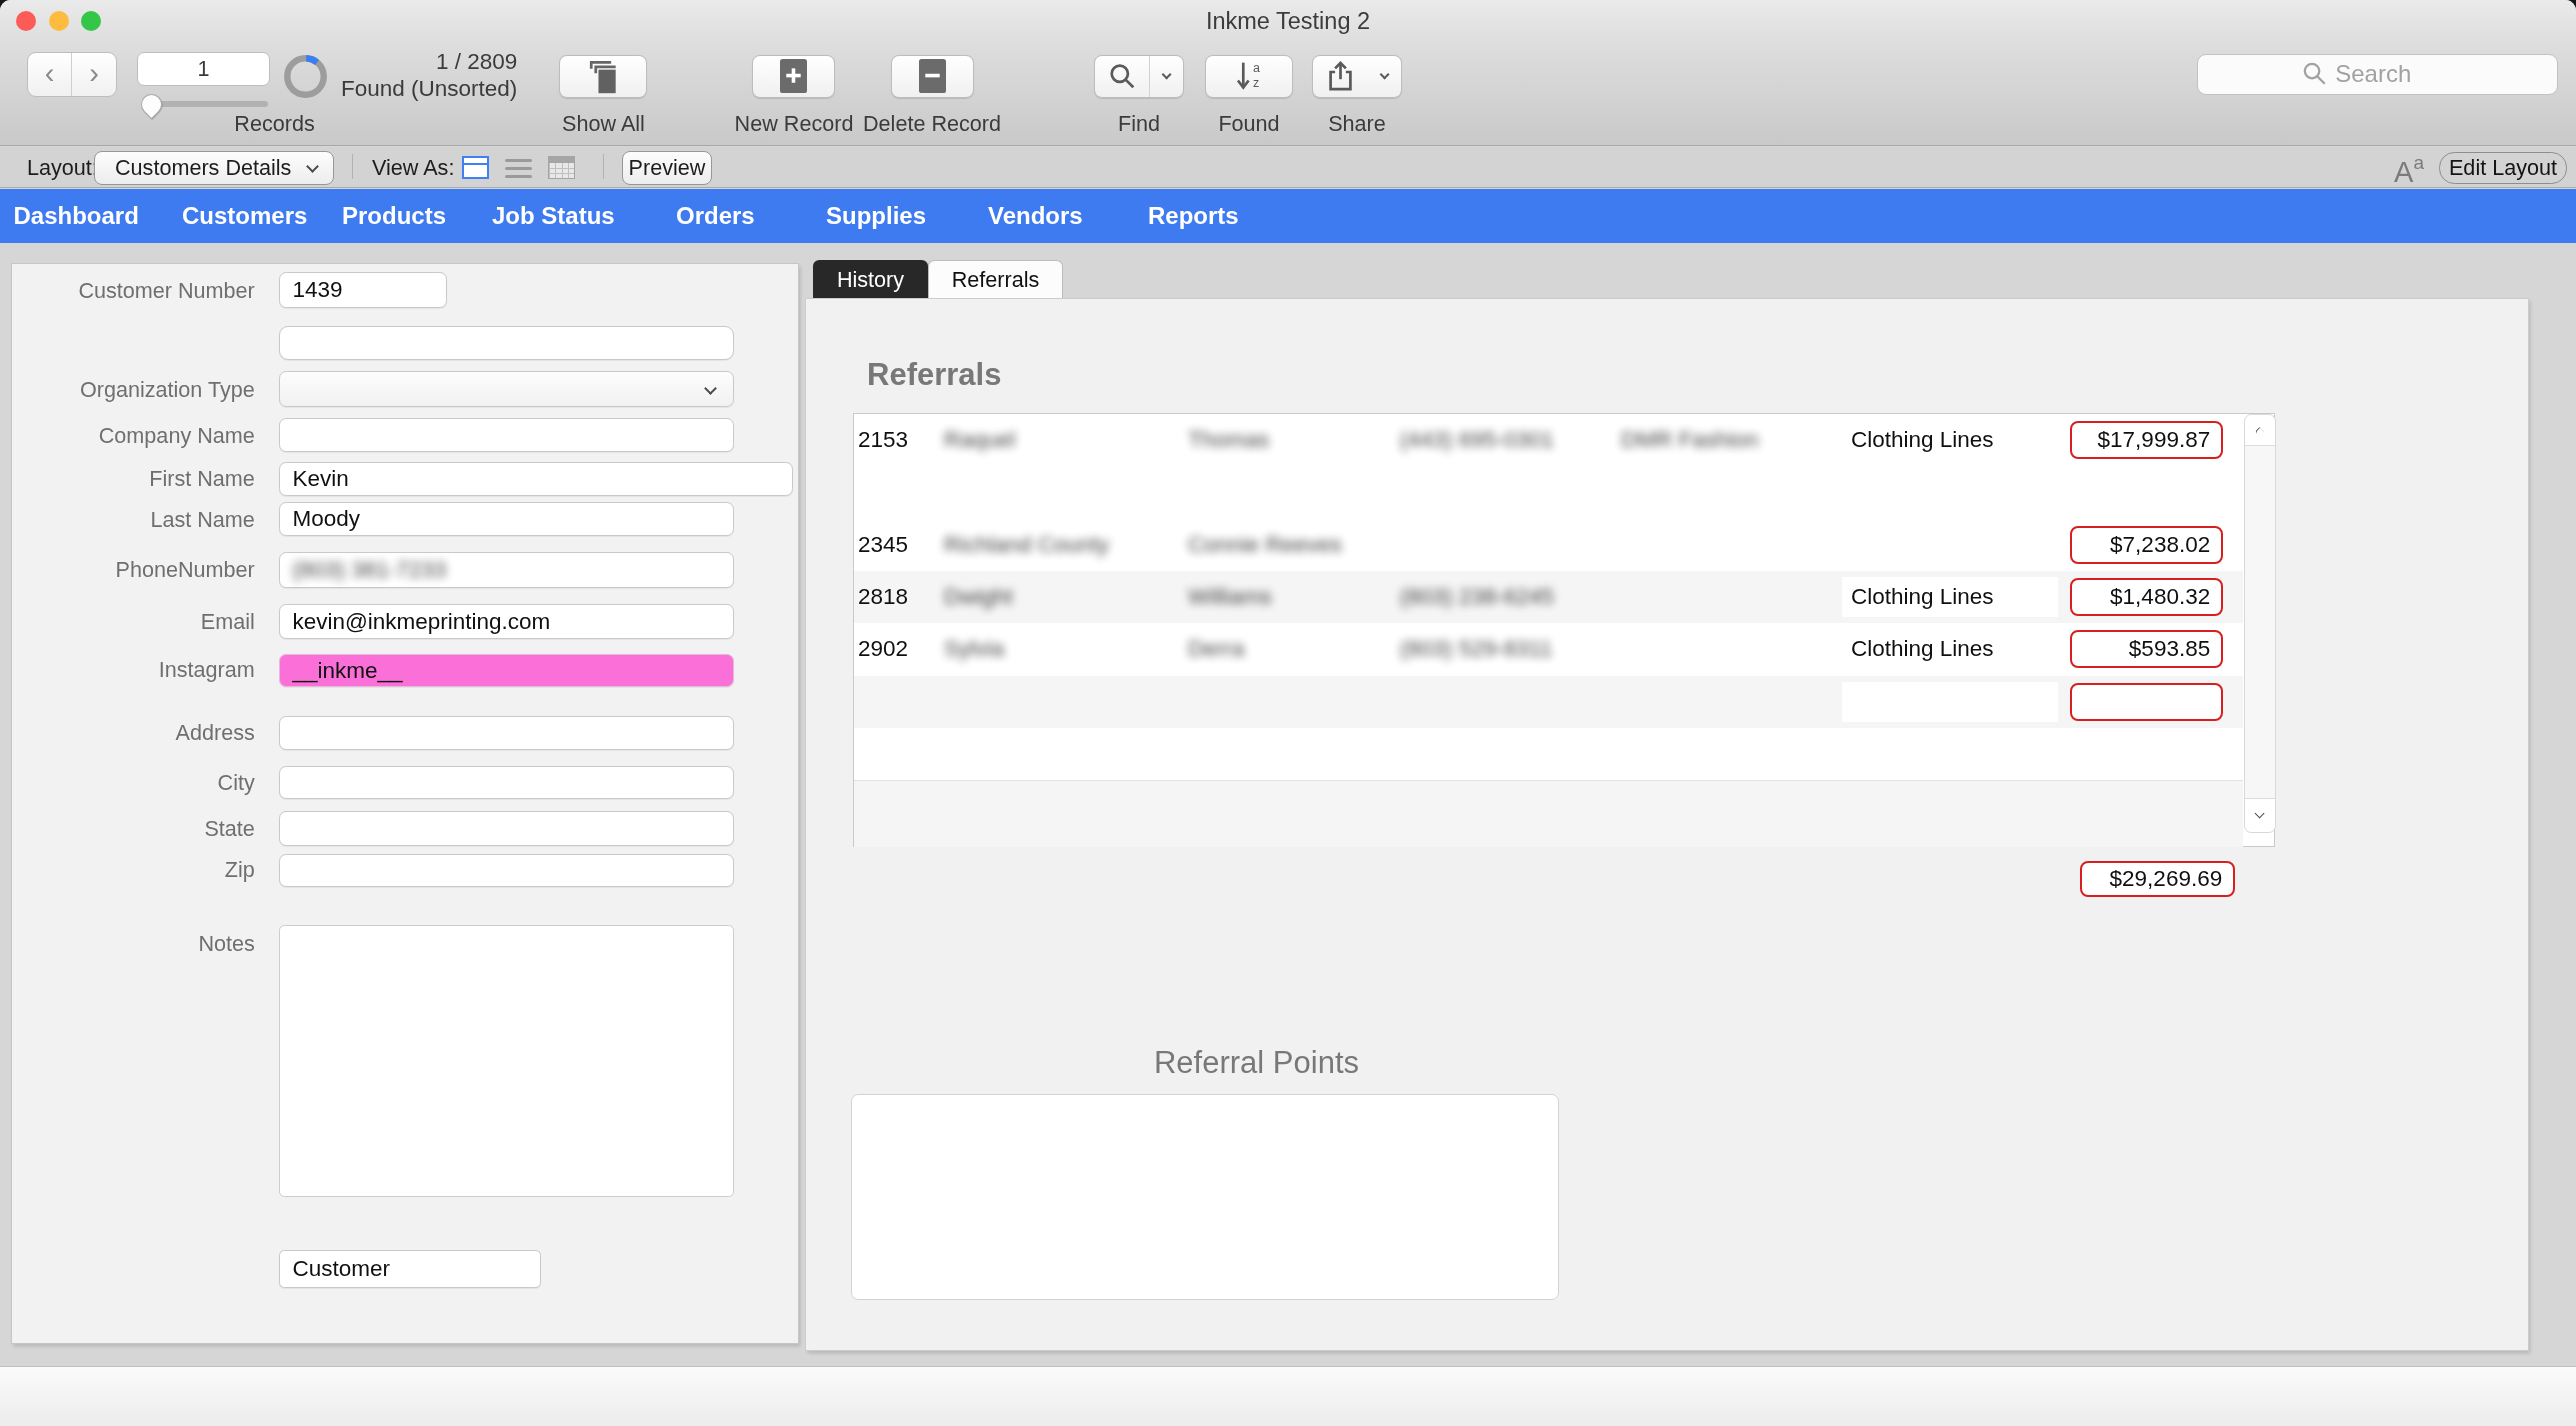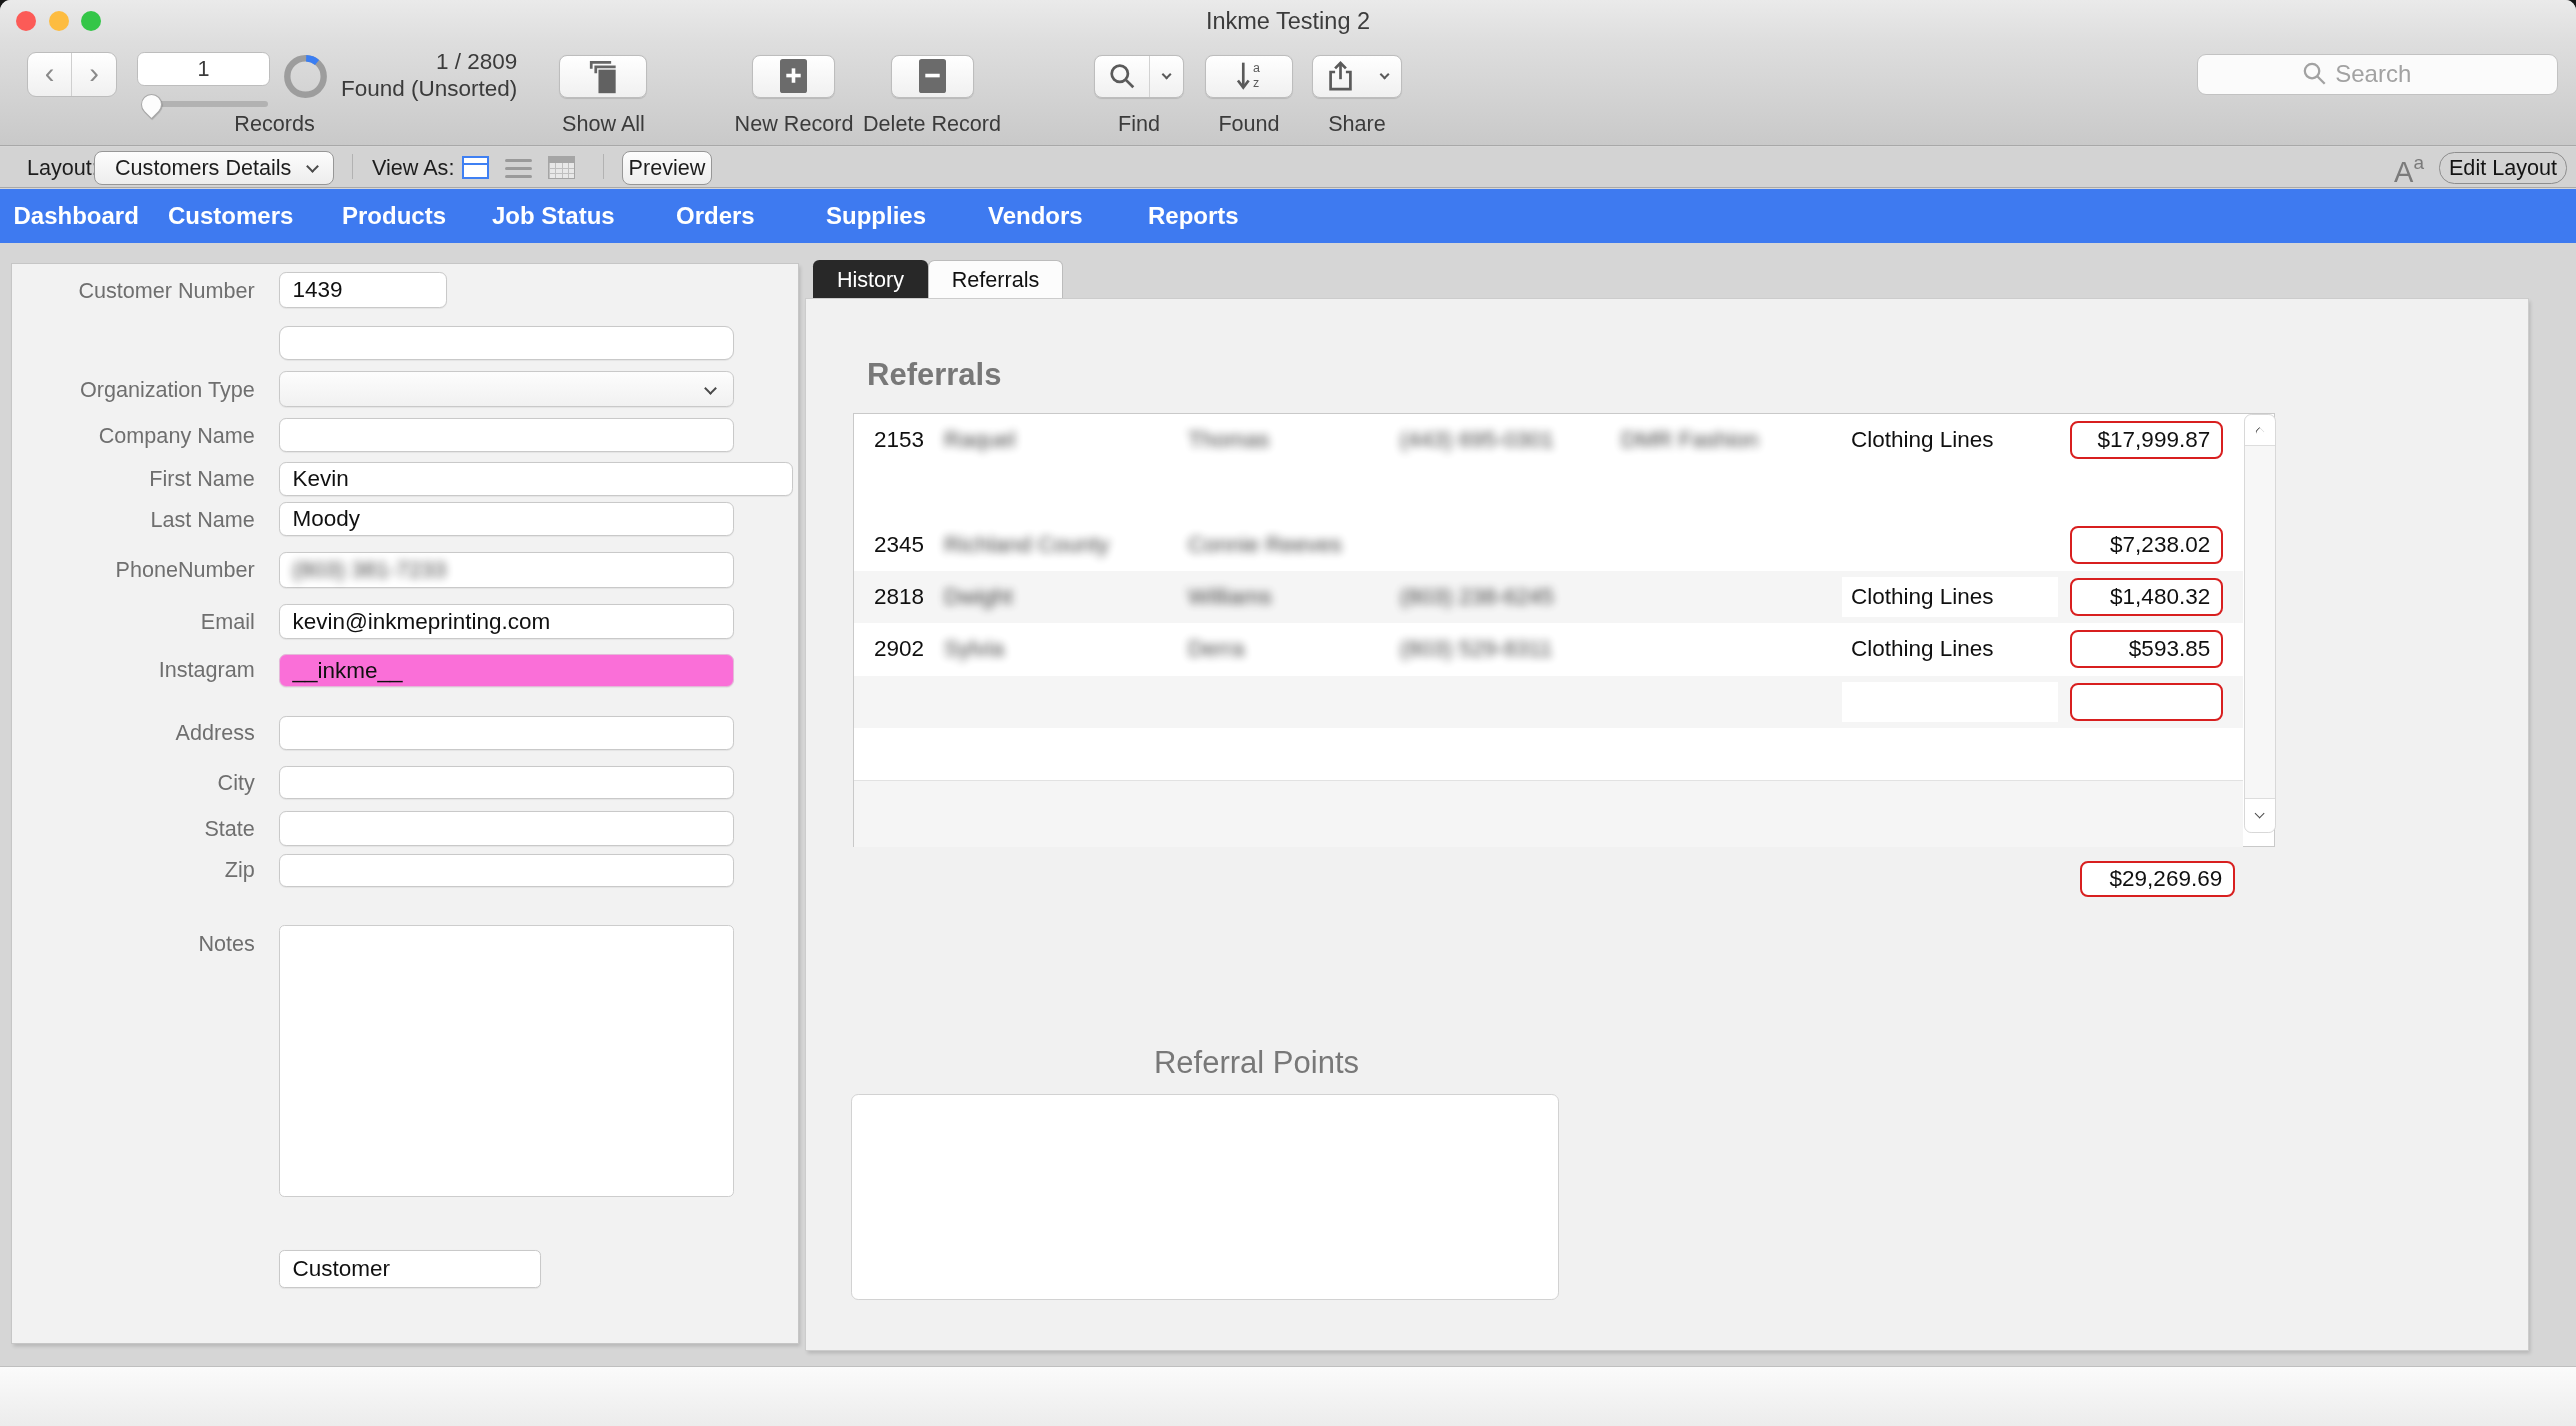--- a/index.html
+++ b/index.html
@@ -63,21 +63,21 @@
   .tab { position:absolute; top:17px; height:39px; font-size:21.6px; text-align:center; border-radius:6.3px 6.3px 0 0; }
   .tab.history { left:813px; width:115px; background:#282828; color:#fff; line-height:39px; }
   .tab.referrals { left:928px; width:135px; background:#fcfcfc; color:#101010; border:0.9px solid #bcbcbc; border-bottom:none; line-height:37px; }
   .rightpanel { position:absolute; left:805px; top:55px; width:1724px; height:1053px; background:#f1f1f1; border:0.9px solid #cccccc; box-shadow:1.8px 2.7px 3.6px rgba(0,0,0,.14); }
   .rp-heading { position:absolute; left:61px; top:58px; font-size:31px; font-weight:bold; color:#787878; }
 
   .rtable { position:absolute; left:47px; top:114px; width:1422px; height:434px; background:#fff; border:0.9px solid #c9c9c9; }
   .rrow { position:absolute; left:0; width:1389px; height:52px; }
   .rrow.alt { background:#f5f5f5; }
   .cell { position:absolute; top:0; height:52px; display:flex; align-items:center; font-size:22.5px; color:#101010; }
-  .c-id { left:20px; width:63px; }
+  .c-id { left:4px; width:63px; }
   .c-first { left:90px; width:216px; }
   .c-last { left:334px; width:203px; }
   .c-phone { left:546px; width:212px; }
   .c-company { left:767px; width:212px; }
   .c-prodfield { position:absolute; left:988px; top:6.3px; width:216px; height:40px; background:#fff; display:flex; align-items:center; padding-left:9px; font-size:22.5px; color:#101010; }
   .amountbox { position:absolute; left:1216px; top:7.2px; width:153px; height:38px; background:#fff; border:2.7px solid #d81f1f; border-radius:8px; font-size:22.5px; color:#101010; display:flex; align-items:center; justify-content:flex-end; padding-right:10.8px; }
   .tfooter { position:absolute; left:0; top:366px; width:1389px; height:67px; background:#f5f5f5; border-top:0.9px solid #e2e2e2; }
   .vscroll { position:absolute; left:1390px; top:0; width:32px; height:419px; background:#f7f7f7; border:0.9px solid #d8d8d8; border-radius:7.2px; }
   .vscroll .sbtn { position:absolute; left:0; width:30px; background:#fff; display:flex; align-items:center; justify-content:center; }
   .vscroll .up { top:0; height:31px; border-bottom:0.9px solid #ddd; border-radius:7.2px 7.2px 0 0; }
@@ -220,21 +220,21 @@
       <span>Preview</span>
     </div>
     <div class="aa">
       <span class="A">A</span><span class="a">a</span>
     </div>
     <div class="editlayout">Edit Layout</div>
   </div>
 
   <div class="bluenav">
     <span style="left:13.5px;">Dashboard</span>
-    <span style="left:168px;">Customers</span>
+    <span style="left:182px;">Customers</span>
     <span style="left:342px;">Products</span>
     <span style="left:492px;">Job Status</span>
     <span style="left:676px;">Orders</span>
     <span style="left:826px;">Supplies</span>
     <span style="left:988px;">Vendors</span>
     <span style="left:1148px;">Reports</span>
   </div>
 
   <div class="content">
 

